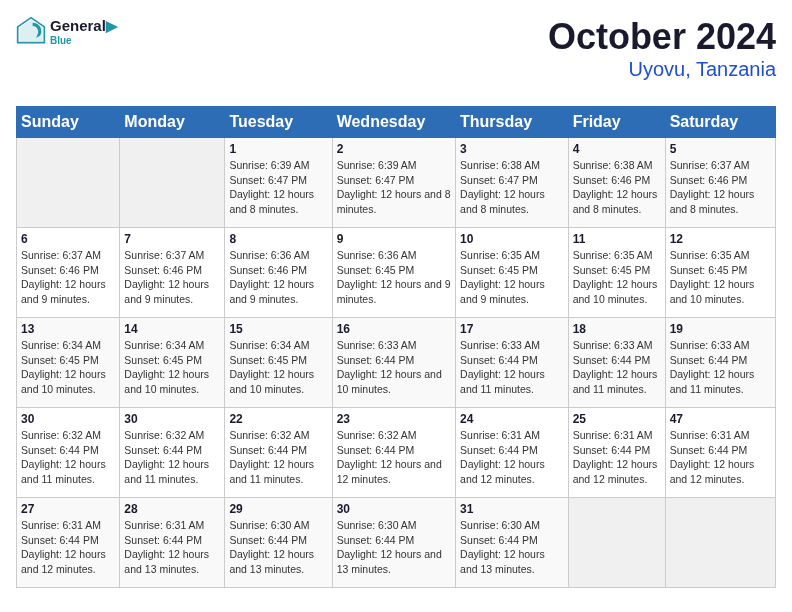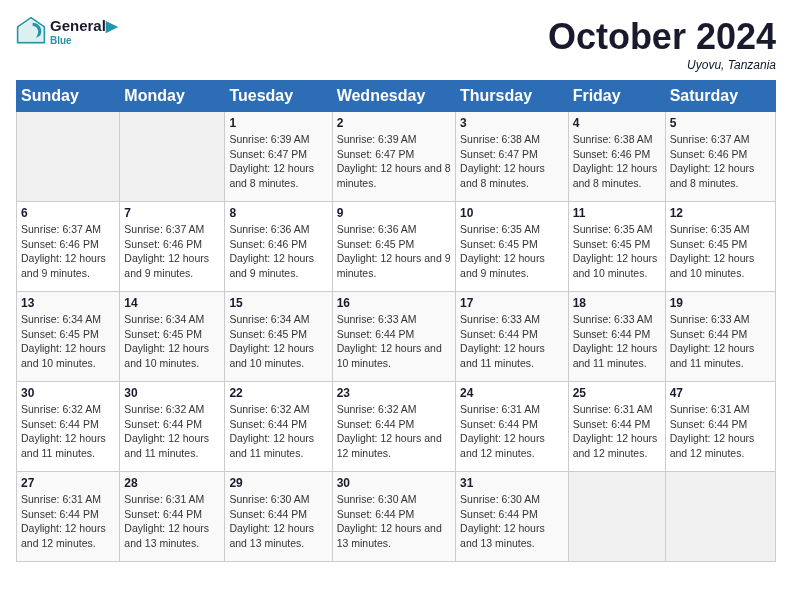--- a/index.html
+++ b/index.html
@@ -7,44 +7,43 @@
       font-family: Arial, sans-serif;
       background: #fff;
       width: 792px;
       min-height: 612px;
       padding: 16px;
     }
     .header-area {
       display: flex;
       justify-content: space-between;
       align-items: flex-start;
-      margin-bottom: 8px;
+      margin-bottom: 25px;
     }
     .logo {
       display: flex;
       align-items: center;
       gap: 4px;
     }
     .logo-icon {
       width: 30px;
       height: 30px;
     }
     .title-area {
       text-align: right;
     }
     .month-title {
       font-size: 36px;
       font-weight: bold;
       color: #1a1a2e;
       text-align: center;
     }
     .location-title {
-      font-size: 12px;
-      color: #0f172a;
-      font-style: italic;
+      font-size: 20px;
+      color: #1d4ed8;
     }
     table {
       width: 100%;
       border-collapse: collapse;
       font-size: 11px;
     }
     thead tr th {
       background-color: #2d6db5;
       color: white;
       padding: 6px 4px;

